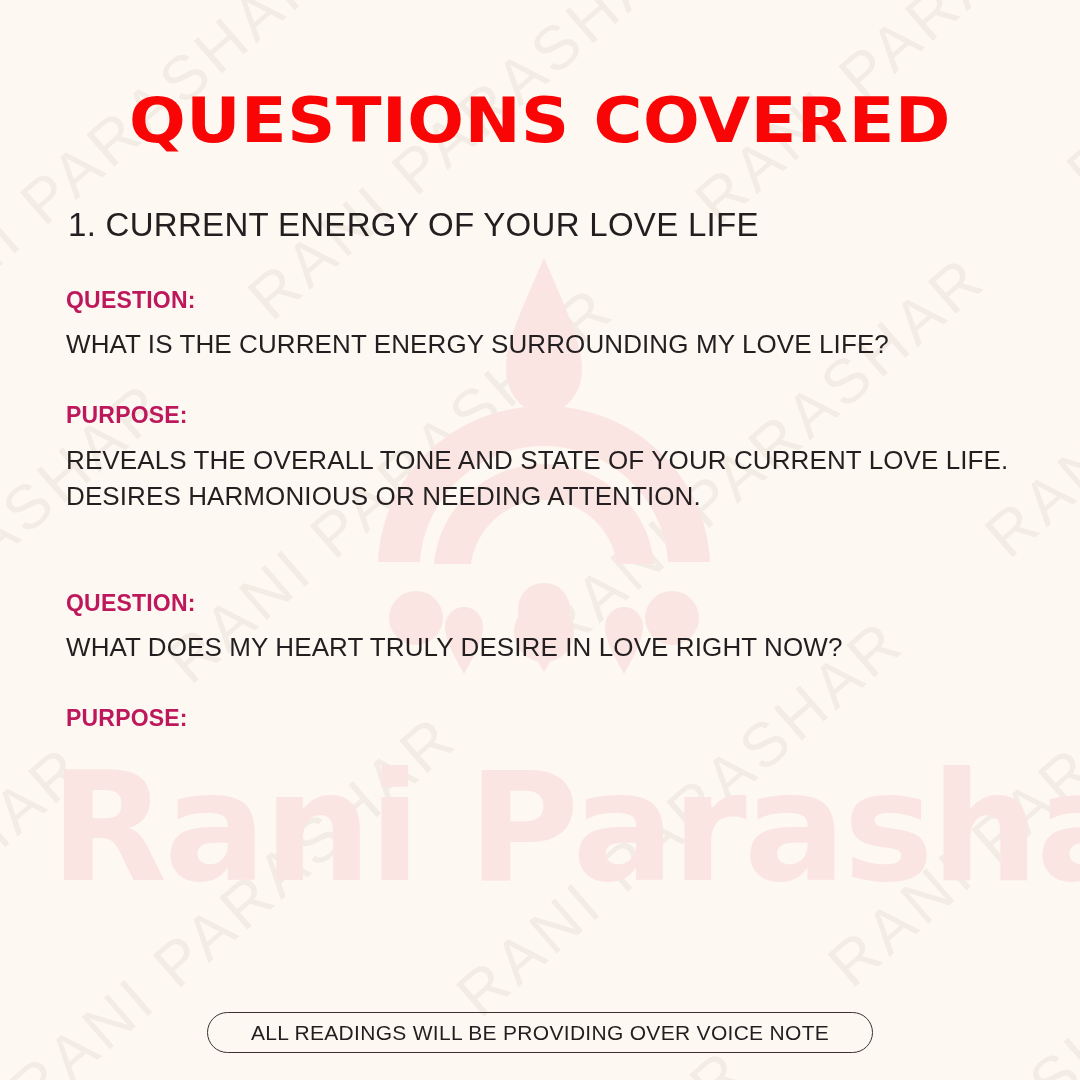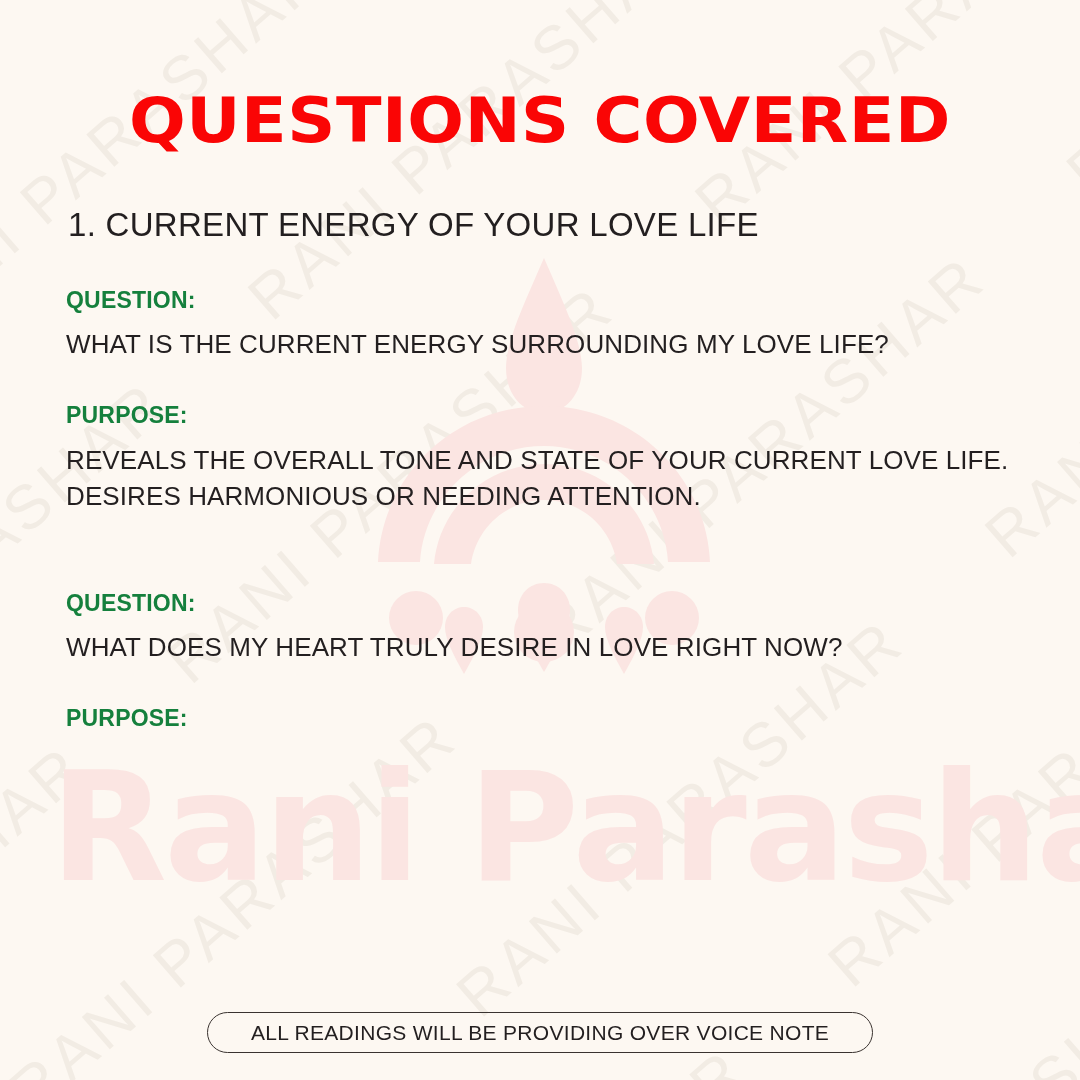--- a/index.html
+++ b/index.html
@@ -122,21 +122,21 @@
     margin: 0 0 0 2px;
     font-family: "Liberation Sans", sans-serif;
   }
 
   .block { margin-top: 41px; }
   .block.purpose { margin-top: 38px; }
 
   .block-label {
     font-size: 23px;
     font-weight: 700;
-    color: #15803d;
+    color: #be185d;
     letter-spacing: 0.2px;
     line-height: 1.25;
     margin: 0;
     font-family: "Liberation Sans", sans-serif;
   }
 
   .block-body {
     font-size: 26px;
     font-weight: 400;
     color: #231F20;

